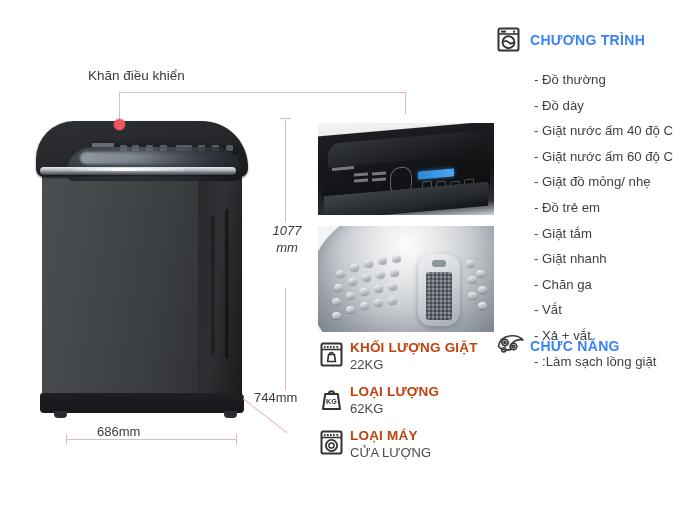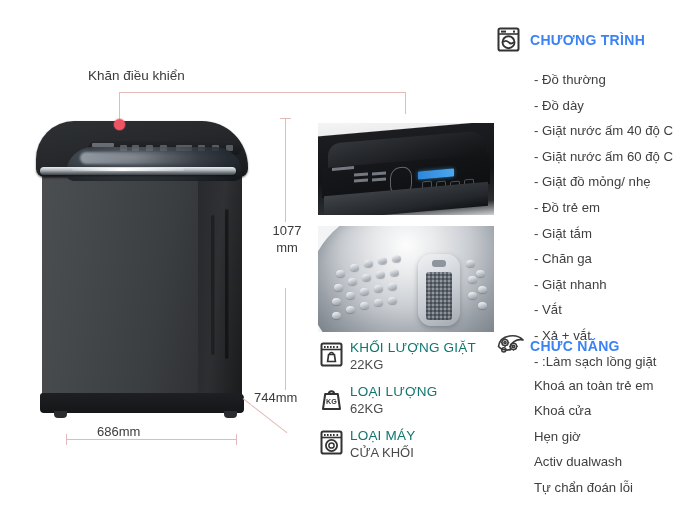--- a/index.html
+++ b/index.html
@@ -44,21 +44,21 @@
      background:linear-gradient(180deg,#1d1f22,#141618);border-radius:3px 5px 4px 4px;}
   .wm-foot{position:absolute;top:306px;width:13px;height:7px;background:#2a2c2f;
      border-radius:0 0 4px 4px;}
 
   
   .dim-line{position:absolute;background:#e6b9b9;}
   #dim-height-line-top{left:285px;top:118px;width:1px;height:104px;}
   #dim-height-line-bot{left:285px;top:288px;width:1px;height:110px;}
   .cap-h{position:absolute;left:280px;width:11px;height:1px;background:#e6b9b9;}
   #dim-height-label{left:264px;top:222px;width:46px;text-align:center;
-     font-size:13px;line-height:17px;color:#3b3b3b;}
+     font-size:13px;line-height:17px;color:#3b3b3b;font-style:italic;}
   #dim-width-line{left:66px;top:439px;width:170px;height:1px;}
   .cap-v{position:absolute;top:434px;width:1px;height:11px;background:#e6b9b9;}
   #dim-width-label{left:92px;top:424px;font-size:13px;color:#3b3b3b;background:#fff;padding:0 5px;}
   #dim-depth-line{left:243px;top:398px;width:56px;height:1px;
      background:#e6b9b9;transform:rotate(38deg);transform-origin:left center;}
   #dim-depth-label{left:251px;top:390px;font-size:13px;color:#3b3b3b;background:#fff;padding:0 3px;}
 
   
   #callout-label{left:88px;top:68px;font-size:13.5px;color:#3b3b3b;white-space:nowrap;}
   #callout-dot{left:114px;top:119px;width:11px;height:11px;border-radius:50%;
@@ -103,21 +103,21 @@
      background-blend-mode:multiply;border-radius:3px;opacity:.85;}
   .dp-cap{position:absolute;left:114px;top:34px;width:14px;height:7px;
      background:#8d949b;border-radius:3px;}
 
   
   #spec-list{left:316px;top:340px;width:180px;}
   .spec-row{display:flex;align-items:flex-start;margin-bottom:11px;}
   .spec-ico{width:30px;flex:0 0 30px;display:flex;align-items:center;justify-content:center;
      padding-top:1px;}
   .spec-txt{margin-left:4px;}
-  .spec-title{font-size:13.5px;font-weight:normal;color:#0f766e;letter-spacing:.2px;line-height:16px;}
+  .spec-title{font-size:13.5px;font-weight:bold;color:#c2410c;letter-spacing:.2px;line-height:16px;}
   .spec-val{font-size:13px;color:#4a4a4a;line-height:16px;margin-top:1px;}
 
   
   #programs-block{left:496px;top:26px;width:200px;}
   #functions-block{left:496px;top:333px;width:200px;}
   .blk-head{display:flex;align-items:center;}
   .blk-ico{width:34px;flex:0 0 34px;display:flex;align-items:center;justify-content:flex-start;}
   .blk-title{font-size:14px;font-weight:bold;color:#3b82f6;letter-spacing:.3px;}
   .blk-items{margin-left:38px;margin-top:14px;}
   .blk-item{font-size:13.2px;color:#3f3f3f;line-height:25.6px;white-space:nowrap;}
@@ -271,21 +271,21 @@
         <rect x="8" y="5" width="1.6" height="2" fill="#333"></rect>
         <rect x="11" y="5" width="1.6" height="2" fill="#333"></rect>
         <rect x="14" y="5" width="1.6" height="2" fill="#333"></rect>
         <rect x="17.5" y="5" width="1.6" height="2" fill="#333"></rect>
         <circle cx="12.5" cy="16.5" r="5.6" fill="none" stroke="#333" stroke-width="1.8"></circle>
         <circle cx="12.5" cy="16.5" r="2.6" fill="none" stroke="#333" stroke-width="1.5"></circle>
       </svg>
     </div>
     <div class="spec-txt">
       <div class="spec-title">LOẠI MÁY</div>
-      <div class="spec-val">CỬA KHỐI</div>
+      <div class="spec-val">CỬA LƯỢNG</div>
     </div>
   </div>
 
 </div>
 
 <div class="abs" id="programs-block">
   <div class="blk-head">
     <div class="blk-ico">
       <svg width="25" height="27" viewBox="0 0 25 27">
         <rect x="2.5" y="2.5" width="20" height="22" rx="1.8" fill="none" stroke="#333" stroke-width="2"></rect>
@@ -299,22 +299,22 @@
     <div class="blk-title">CHƯƠNG TRÌNH</div>
   </div>
   <div class="blk-items">
     <div class="blk-item">- Đồ thường</div>
     <div class="blk-item">- Đồ dày</div>
     <div class="blk-item">- Giặt nước ấm 40 độ C</div>
     <div class="blk-item">- Giặt nước ấm 60 độ C</div>
     <div class="blk-item">- Giặt đồ mỏng/ nhẹ</div>
     <div class="blk-item">- Đồ trẻ em</div>
     <div class="blk-item">- Giặt tắm</div>
+    <div class="blk-item">- Giặt nhanh</div>
     <div class="blk-item">- Chăn ga</div>
-    <div class="blk-item">- Giặt nhanh</div>
     <div class="blk-item">- Vắt</div>
     <div class="blk-item">- Xả + vắt</div>
     <div class="blk-item">- :Làm sạch lồng giặt</div>
   </div>
 </div>
 
 <div class="abs" id="functions-block">
   <div class="blk-head">
     <div class="blk-ico">
       <svg width="30" height="26" viewBox="0 0 30 26">
@@ -333,20 +333,13 @@
             <line x1="12" y1="9.6" x2="13.3" y2="9.6"></line>
           <line x1="17.5" y1="9.1" x2="17.5" y2="10.4"></line>
             <line x1="17.5" y1="16.4" x2="17.5" y2="17.7"></line>
           <line x1="13.2" y1="13.4" x2="14.5" y2="13.4"></line>
             <line x1="20.5" y1="13.4" x2="21.8" y2="13.4"></line>
         </g>
       </svg>
     </div>
     <div class="blk-title">CHỨC NĂNG</div>
   </div>
-  <div class="blk-items">
-    <div class="blk-item">Khoá an toàn trẻ em</div>
-    <div class="blk-item">Khoá cửa</div>
-    <div class="blk-item">Hẹn giờ</div>
-    <div class="blk-item">Activ dualwash</div>
-    <div class="blk-item">Tự chẩn đoán lỗi</div>
-  </div>
 </div>
 
 </body></html>

